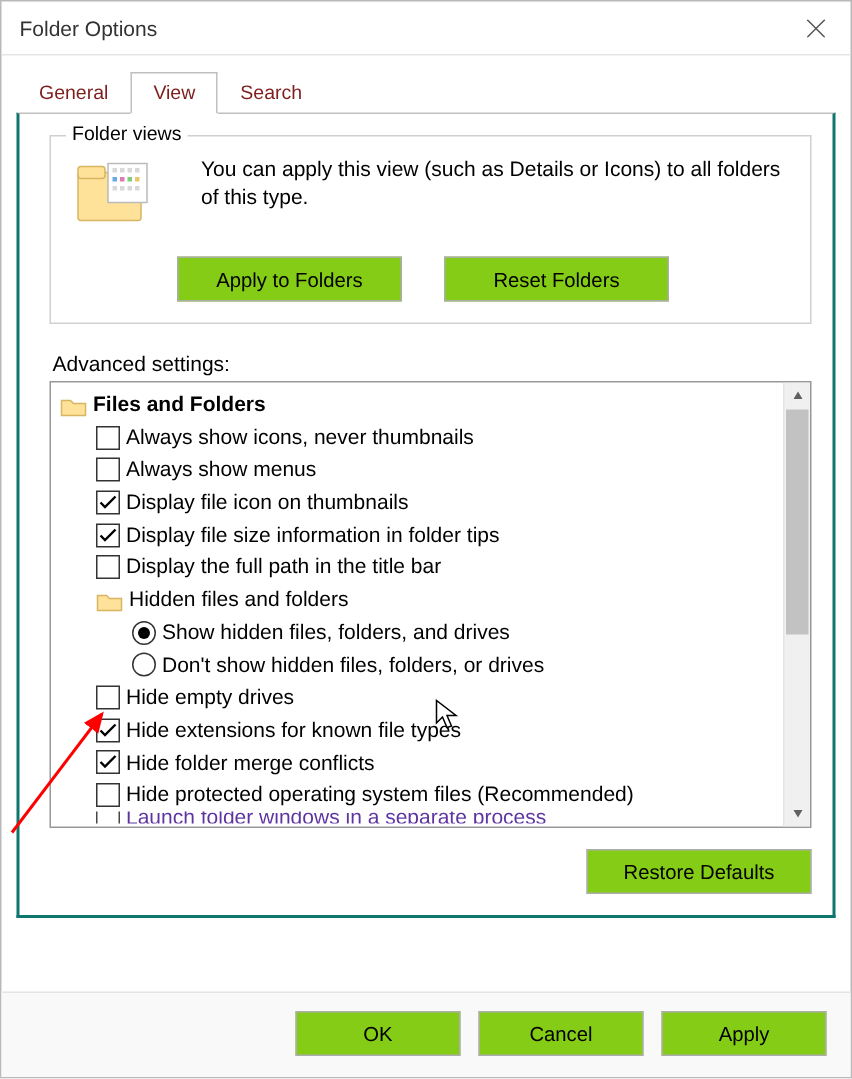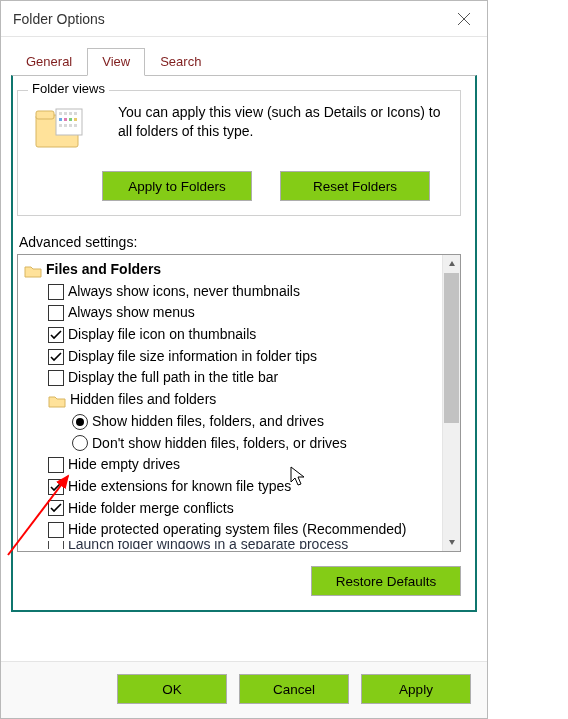--- a/index.html
+++ b/index.html
@@ -8,21 +8,21 @@
     font-family: "Segoe UI", Tahoma, sans-serif;
     font-size: 13px;
     background: #fff;
     color: #000;
     width: 568px;
     height: 719px;
     position: relative;
     overflow: hidden;
   }
   .window {
-    width: 488px;
+    width: 568px;
     height: 719px;
     border: 1px solid #b9b9b9;
     background: #fff;
     display: flex;
     flex-direction: column;
   }
   .titlebar {
     height: 36px;
     display: flex;
     align-items: center;
@@ -58,21 +58,21 @@
   .tab.active {
     border: 1px solid #c0c0c0;
     border-bottom: 1px solid #fff;
     background: #fff;
   }
 
   .tabpanel {
     margin: 0 10px 12px 10px;
     border: 2px solid #0f766e;
     border-top: 1px solid #c0c0c0;
-    padding: 14px 14px 14px 4px;
+    padding: 14px 14px 14px 20px;
     flex: 0 0 auto;
   }
 
   .groupbox {
     border: 1px solid #d0d0d0;
     padding: 12px 14px 14px 14px;
     position: relative;
     margin-bottom: 18px;
   }
   .groupbox .legend {
@@ -164,21 +164,21 @@
     pointer-events: none;
   }
   .cursor {
     position: absolute;
     left: 290px;
     top: 466px;
     pointer-events: none;
   }
   .underline-first::first-letter { text-decoration: underline; }
 
-  .cutoff { color:#0f172a; opacity:0.9; overflow:hidden; height: 8px; align-items: center; }
+  .cutoff { color:#4c1d95; opacity:0.9; overflow:hidden; height: 8px; align-items: center; }
 </style>
 </head>
 <body>
 
 <div class="window">
 
   <div class="titlebar">
     <span class="title">Folder Options</span>
     <div class="close">
       <svg viewBox="0 0 12 12">

